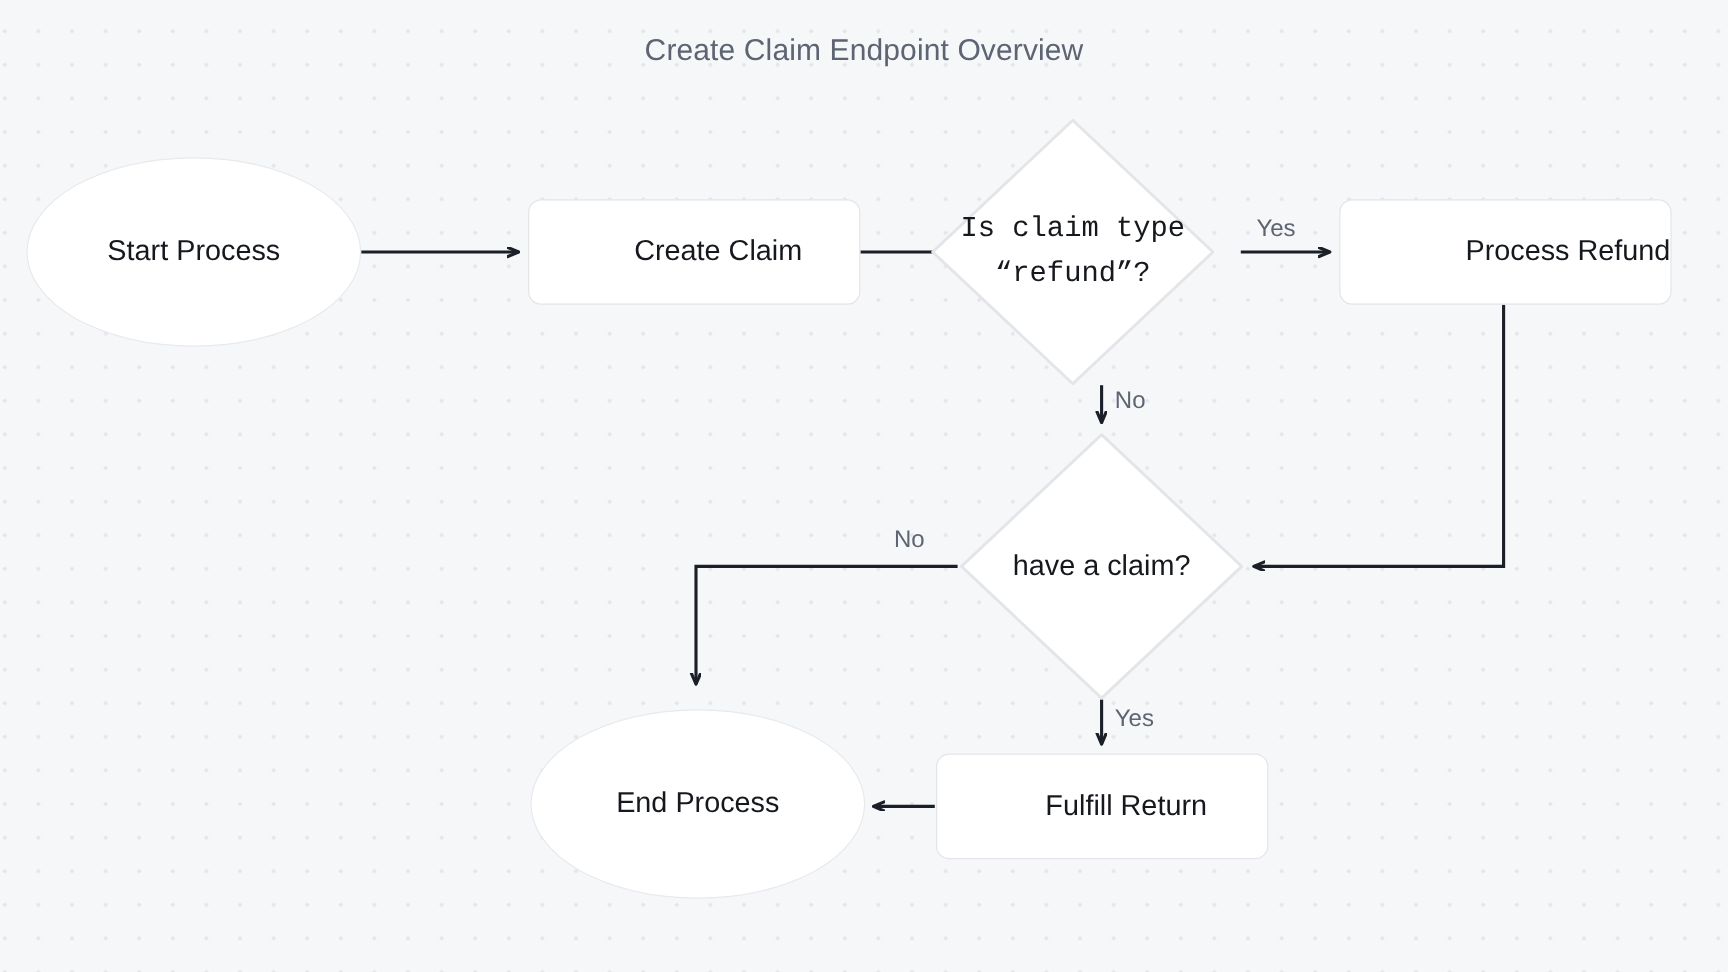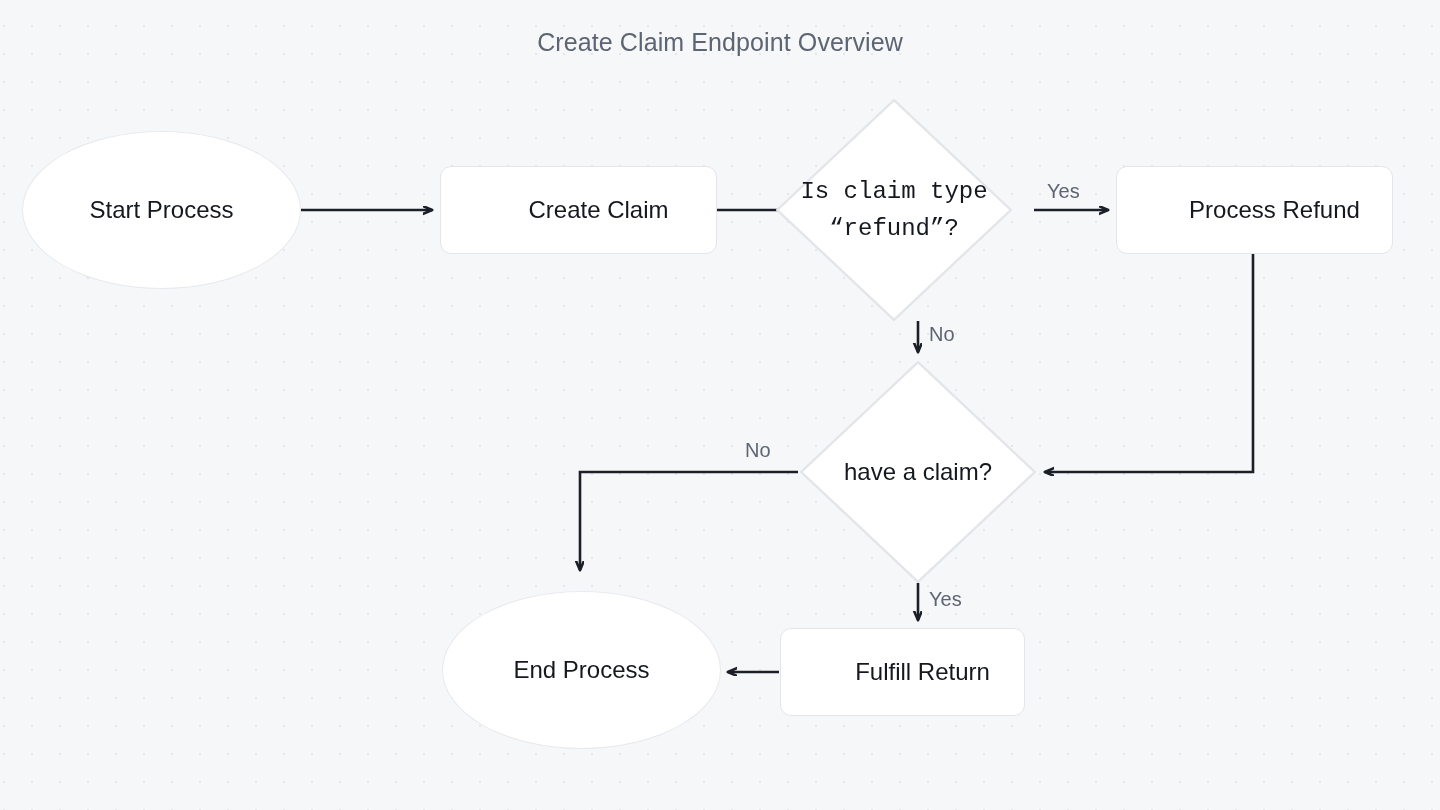--- a/index.html
+++ b/index.html
@@ -127,34 +127,34 @@
   <div class="node decision" style="left:776px; top:99px; width:236px; height:222px;font-family:Liberation Mono, monospace;">
     <svg class="diamond-shape" viewBox="0 0 236 222" preserveAspectRatio="none">
       <polygon points="118,1.2 234.8,111 118,220.8 1.2,111" fill="#ffffff" stroke="#e3e5e9" stroke-width="2.4"></polygon>
     </svg>
     <div class="label">
       <div>Is claim type</div>
       <div>“refund”?</div>
     </div>
   </div>
 
-  <div class="node box" style="left:1116px; top:166px; width:277px; height:88px;">
+  <div class="node box" style="left:1116px; top:166px; width:277px; height:88px;justify-content:flex-end;">
     <span class="label">Process Refund</span>
   </div>
 
   <div class="node decision" style="left:800px; top:361px; width:236px; height:222px;">
     <svg class="diamond-shape" viewBox="0 0 236 222" preserveAspectRatio="none">
       <polygon points="118,1.2 234.8,111 118,220.8 1.2,111" fill="#ffffff" stroke="#e3e5e9" stroke-width="2.4"></polygon>
     </svg>
     <div class="label">
       <div>have a claim?</div>
     </div>
   </div>
 
-  <div class="node box" style="left:780px; top:628px; width:245px; height:88px;">
+  <div class="node box" style="left:780px; top:628px; width:277px; height:88px;">
     <span class="label">Fulfill Return</span>
   </div>
 
   <div class="node terminator" style="left:442px; top:591px; width:279px; height:158px;">
     <span class="label">End Process</span>
   </div>
 
   <div class="edge-label" style="left:1047px; top:180px;">Yes</div>
 
   <div class="edge-label" style="left:929px; top:323px;">No</div>

